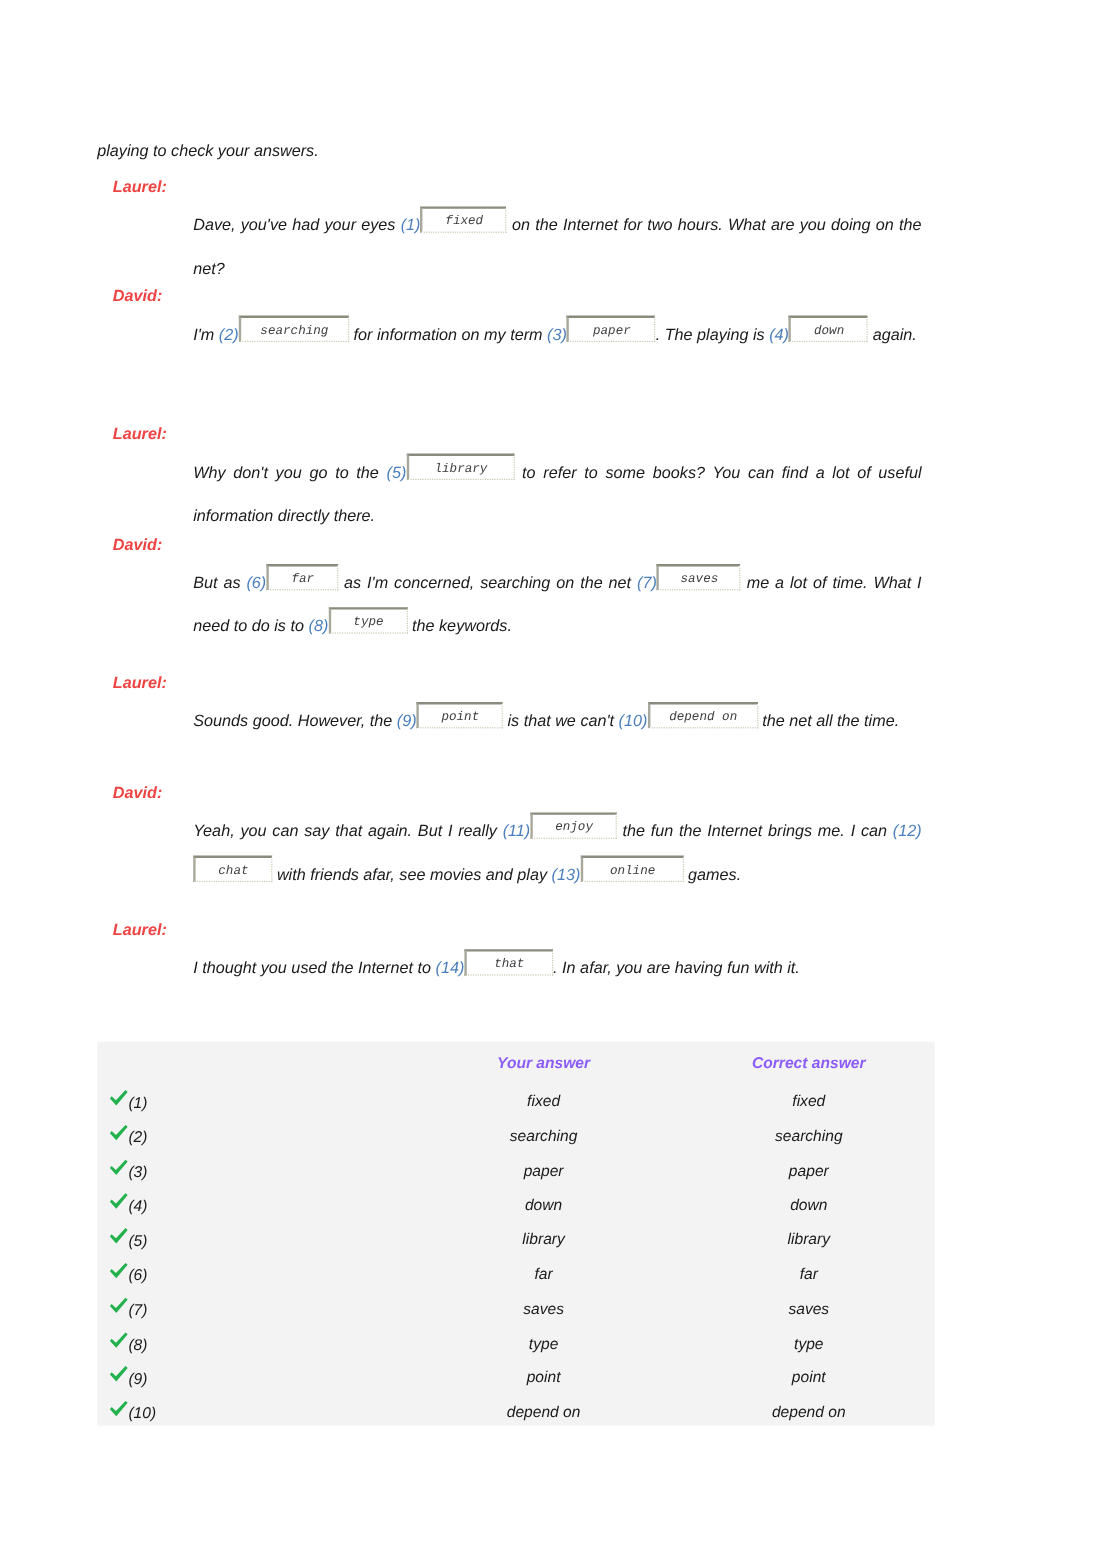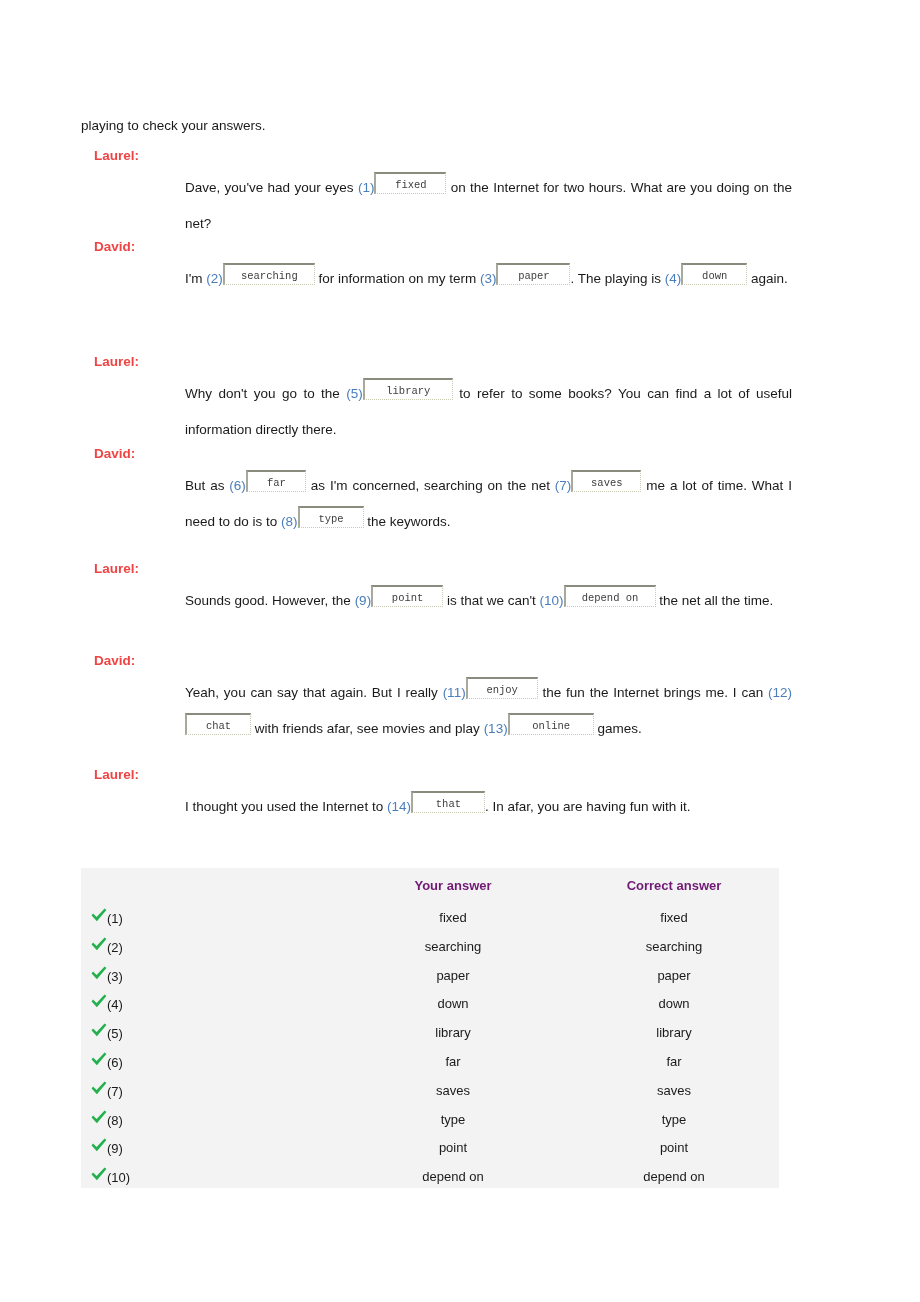--- a/index.html
+++ b/index.html
@@ -14,20 +14,21 @@
     color: #000000;
     position: relative;
     overflow: hidden;
   }
 
   .page {
     position: absolute;
     left: 0; top: 0;
     width: 920px;
     height: 1302px;
+    font-style: italic;
   }
 
   
   .intro-line {
     position: absolute;
     left: 81px;
     top: 116px;
     font-size: 13.5px;
     line-height: 20px;
     color: #1a1a1a;
@@ -52,21 +53,20 @@
   .turn-body {
     position: absolute;
     left: 80px;
     top: 22px;
     width: 607px;
     font-size: 13.5px;
     line-height: 36px;
     color: #1a1a1a;
     text-align: justify;
     text-justify: inter-word;
-    margin-left: 24px;
   }
   .turn-body.nojust { text-align: left; }
 
   .num {
     color: #4a7ebc;
     font-size: 13.5px;
   }
 
   
   .ansbox {
@@ -114,21 +114,21 @@
     left: 0;
     width: 100%;
     height: 22px;
   }
   .res-head .col-your,
   .res-head .col-correct {
     position: absolute;
     top: 0;
     font-size: 13px;
     font-weight: bold;
-    color: #701a75;
+    color: #8b5cf6;
     text-align: center;
   }
   .res-head .col-your    { left: 302px; width: 140px; }
   .res-head .col-correct { left: 513px; width: 160px; }
 
   .res-row {
     position: absolute;
     left: 0;
     width: 100%;
     height: 28.8px;

